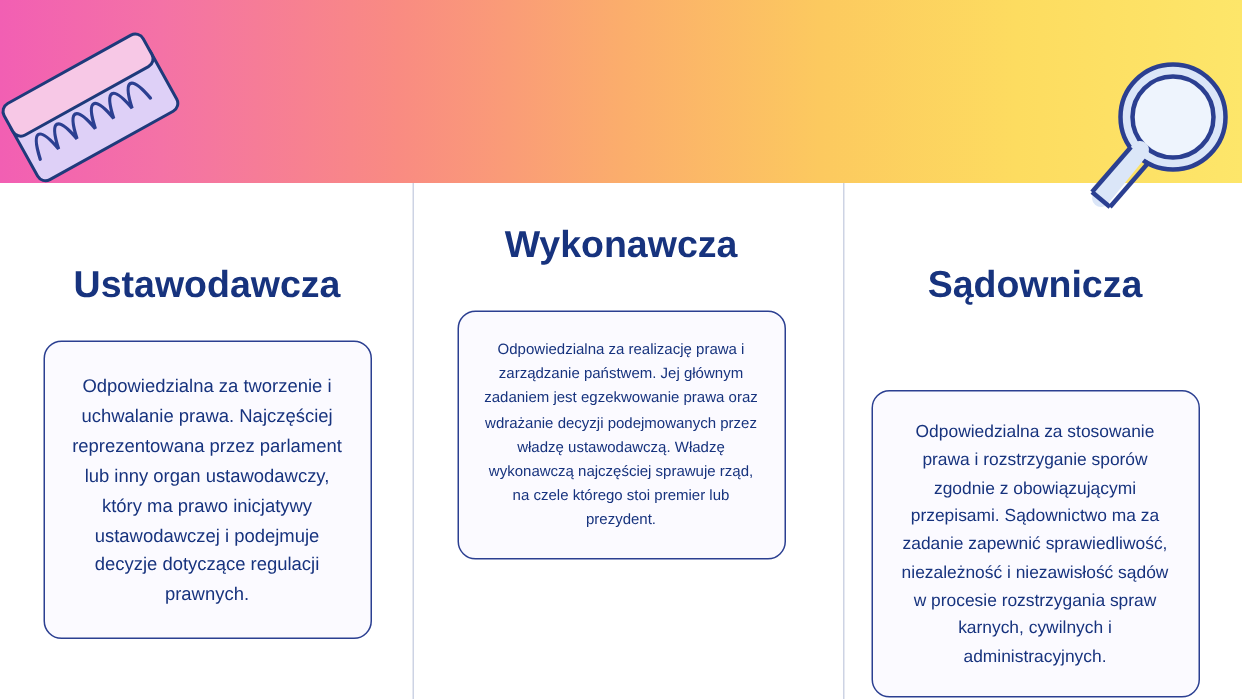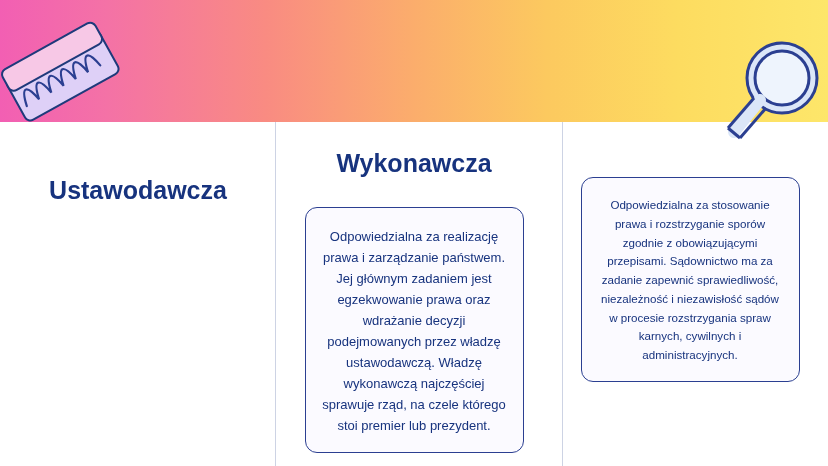--- a/index.html
+++ b/index.html
@@ -142,21 +142,21 @@
   .col-1 .card {
     width: 219px;
     margin-top: 22px;
     padding: 20px 14px 18px;
     font-size: 12.3px;
   }
   .col-2 .card {
     width: 219px;
     margin-top: 29px;
     padding: 18px 14px 16px;
-    font-size: 13px;
+    font-size: 10px;
   }
   .col-3 .card {
     width: 219px;
     margin-top: 55px;
     padding: 18px 14px 16px;
     font-size: 11.6px;
   }
 </style>
 </head>
 <body>
@@ -187,25 +187,27 @@
     </g>
   </svg>
 
   <div class="divider divider-1"></div>
   <div class="divider divider-2"></div>
 
   <div class="columns">
 
     <div class="column col-1">
       <div class="col-title">Ustawodawcza</div>
+      <div class="card">Odpowiedzialna za tworzenie i uchwalanie prawa. Najczęściej reprezentowana przez parlament lub inny organ ustawodawczy, który ma prawo inicjatywy ustawodawczej i podejmuje decyzje dotyczące regulacji prawnych.</div>
     </div>
 
     <div class="column col-2">
       <div class="col-title">Wykonawcza</div>
       <div class="card">Odpowiedzialna za realizację prawa i zarządzanie państwem. Jej głównym zadaniem jest egzekwowanie prawa oraz wdrażanie decyzji podejmowanych przez władzę ustawodawczą. Władzę wykonawczą najczęściej sprawuje rząd, na czele którego stoi premier lub prezydent.</div>
     </div>
 
     <div class="column col-3">
+      <div class="col-title">Sądownicza</div>
       <div class="card">Odpowiedzialna za stosowanie prawa i rozstrzyganie sporów zgodnie z obowiązującymi przepisami. Sądownictwo ma za zadanie zapewnić sprawiedliwość, niezależność i niezawisłość sądów w procesie rozstrzygania spraw karnych, cywilnych i administracyjnych.</div>
     </div>
 
   </div>
 </div>
 
 </body></html>

